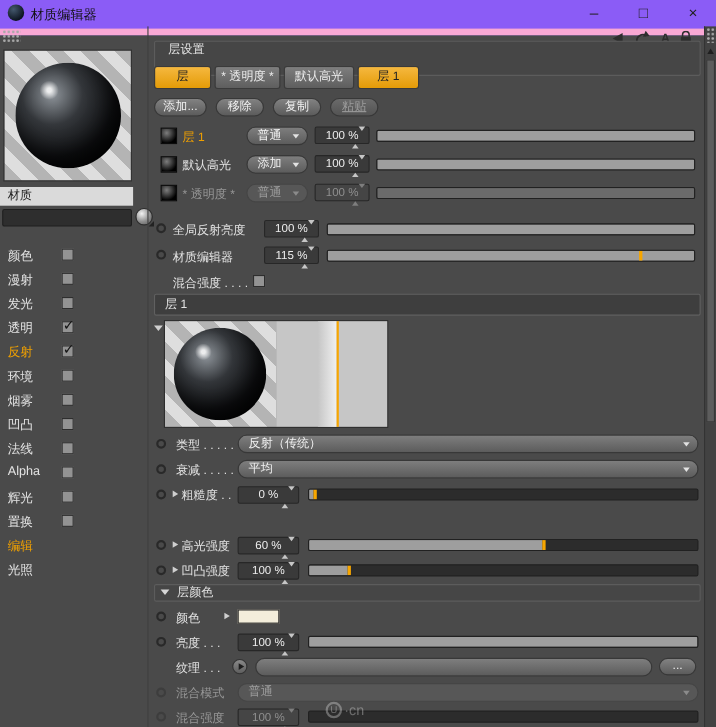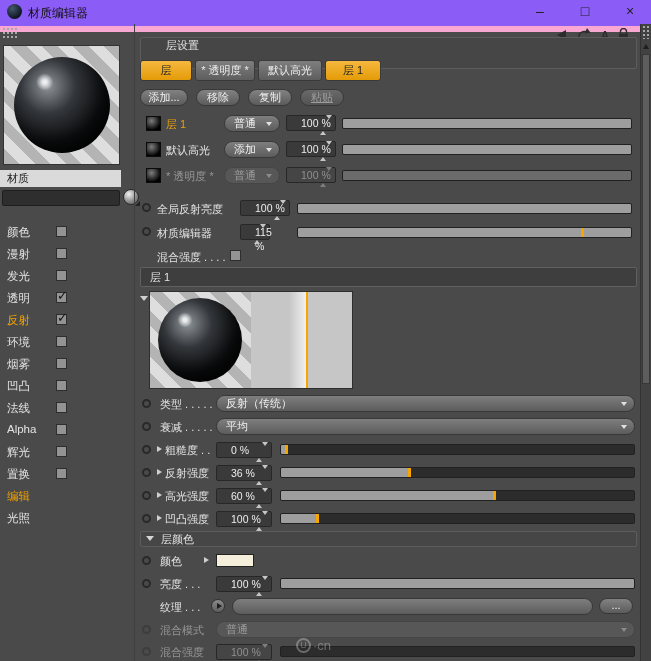--- a/index.html
+++ b/index.html
@@ -23,21 +23,21 @@
          text-align:center; line-height:19px; font-size:11px; }
   .tab.on  { background:linear-gradient(#f5b83f,#e49b07); color:#222; }
   .tab.off { background:linear-gradient(#7e7e7e,#5e5e5e); color:#ececec; }
   .dd { position:absolute; height:17px; background:linear-gradient(#7e7e7e,#5c5c5c); border:1px solid #383838;
         border-radius:9px; font-size:11px; color:#f0f0f0; line-height:15px; padding-left:9px; }
   .dd .caret { position:absolute; right:7px; top:6px; width:0; height:0;
                border-left:3.5px solid transparent; border-right:3.5px solid transparent; border-top:4.5px solid #e2e2e2; }
   .dd.dim { background:#575757; color:#9a9a9a; border-color:#454545; }
   .dd.dim .caret { border-top-color:#8b8b8b; }
   .spin { position:absolute; height:16px; background:#3a3a3a; border:1px solid #272727; border-radius:2px;
-          font-size:10.5px; color:#ededed; line-height:14px; padding-left:14px; }
+          font-size:10.5px; color:#ededed; line-height:14px; padding-left:0;text-align:center; }
   .spin.dim { color:#8f8f8f; background:#454545; }
   .spin .arrows { position:absolute; right:3px; top:2px; }
   .tri-up   { width:0;height:0;border-left:3px solid transparent;border-right:3px solid transparent;border-bottom:4px solid #c6c6c6; margin-bottom:2px; }
   .tri-down { width:0;height:0;border-left:3px solid transparent;border-right:3px solid transparent;border-top:4px solid #c6c6c6; }
   .spin.dim .tri-up { border-bottom-color:#7e7e7e; } .spin.dim .tri-down { border-top-color:#7e7e7e; }
   .slider { position:absolute; height:11px; background:#2c2c2c; border:1px solid #212121; border-radius:2px; overflow:hidden; }
   .fill { position:absolute; left:0; top:0; bottom:0; background:#9e9e9e; }
   .fill.dim { background:#6b6b6b; }
   .handle { position:absolute; top:0; bottom:0; width:3px; background:#f7a600; }
   .radio { position:absolute; width:9px; height:9px; border:2px solid #292929; border-radius:50%; }
@@ -216,21 +216,21 @@
       </svg>
   </span>
   <span class="a-icon" style="left:601px;top:29px">A</span>
   <span style="position:absolute;left:618px;top:28px">
     <svg width="11" height="13" viewBox="0 0 11 13">
         <path d="M2.5 5.5 V3.6 a3 3 0 0 1 6 0 V5.5" fill="none" stroke="#2d2d2d" stroke-width="1.4"></path>
         <rect x="1" y="5.5" width="9" height="6.5" rx="1" fill="#2d2d2d"></rect>
       </svg>
   </span>
 
-  <div class="hdr" style="top:37px;height:32px;padding-left:25px;line-height:15px">层设置</div>
+  <div class="hdr" style="top:37px;height:32px;padding-left:12px;line-height:15px">层设置</div>
 
   <div class="tab on" style="left:140px;width:52px">层</div>
   <div class="tab off" style="left:195px;width:60px">* 透明度 *</div>
   <div class="tab off" style="left:258px;width:64px">默认高光</div>
   <div class="tab on" style="left:325px;width:56px">层 1</div>
 
   <div class="pillbtn" style="left:140px;top:89px;width:48px">添加...</div>
   <div class="pillbtn" style="left:196px;top:89px;width:44px">移除</div>
   <div class="pillbtn" style="left:248px;top:89px;width:44px">复制</div>
   <div class="pillbtn dis" style="left:300px;top:89px;width:44px">粘贴</div>
@@ -267,21 +267,21 @@
     <span class="radio" style="left:7px;top:4px"></span>
     <span class="plabel" style="left:22px;top:3px">全局反射亮度</span>
     <span class="spin" style="left:105px;top:1px;width:50px"><span>100 %</span><span class="arrows"><span class="tri-up"></span><span class="tri-down"></span></span></span>
     <span class="slider" style="left:162px;top:4px;width:335px">
         <span class="fill" style="width: 100%;"></span>
       </span>
   </div>
   <div class="mrow" style="top:223px;height:20px">
     <span class="radio" style="left:7px;top:4px"></span>
     <span class="plabel" style="left:22px;top:3px">材质编辑器</span>
-    <span class="spin" style="left:105px;top:1px;width:30px"><span>115 %</span><span class="arrows"><span class="tri-up"></span><span class="tri-down"></span></span></span>
+    <span class="spin" style="left:105px;top:1px;width:50px"><span>115 %</span><span class="arrows"><span class="tri-up"></span><span class="tri-down"></span></span></span>
     <span class="slider" style="left:162px;top:4px;width:335px">
         <span class="fill" style="width: 100%;"></span>
         <span class="handle" style="left: 85%; background: rgb(247, 166, 0);"></span>
       </span>
   </div>
 
   <div class="mrow" style="top:246px">
     <span class="plabel" style="left:22px;top:4px">混合强度 . . . .</span>
     <span class="cb" style="left:95px;top:4px"></span>
   </div>
@@ -312,30 +312,20 @@
   <div class="mrow" style="top:439px">
     <span class="radio" style="left:7px;top:6px"></span>
     <span class="exp" style="left:22px;top:7px"></span>
     <span class="plabel" style="left:30px;top:4px">粗糙度 . .</span>
     <span class="spin" style="left:81px;top:3px;width:56px"><span>0 %</span><span class="arrows"><span class="tri-up"></span><span class="tri-down"></span></span></span>
     <span class="slider" style="left:145px;top:5px;width:355px">
         <span class="fill" style="width: 1%;"></span>
         <span class="handle" style="left: 1%; background: rgb(247, 166, 0);"></span>
       </span>
   </div>
-  <div class="mrow" style="top:462px">
-    <span class="radio" style="left:7px;top:6px"></span>
-    <span class="exp" style="left:22px;top:7px"></span>
-    <span class="plabel" style="left:30px;top:4px">反射强度</span>
-    <span class="spin" style="left:81px;top:3px;width:56px"><span>36 %</span><span class="arrows"><span class="tri-up"></span><span class="tri-down"></span></span></span>
-    <span class="slider" style="left:145px;top:5px;width:355px">
-        <span class="fill" style="width: 36%;"></span>
-        <span class="handle" style="left: 36%; background: rgb(247, 166, 0);"></span>
-      </span>
-  </div>
   <div class="mrow" style="top:485px">
     <span class="radio" style="left:7px;top:6px"></span>
     <span class="exp" style="left:22px;top:7px"></span>
     <span class="plabel" style="left:30px;top:4px">高光强度</span>
     <span class="spin" style="left:81px;top:3px;width:56px"><span>60 %</span><span class="arrows"><span class="tri-up"></span><span class="tri-down"></span></span></span>
     <span class="slider" style="left:145px;top:5px;width:355px">
         <span class="fill" style="width: 60%;"></span>
         <span class="handle" style="left: 60%; background: rgb(247, 166, 0);"></span>
       </span>
   </div>

